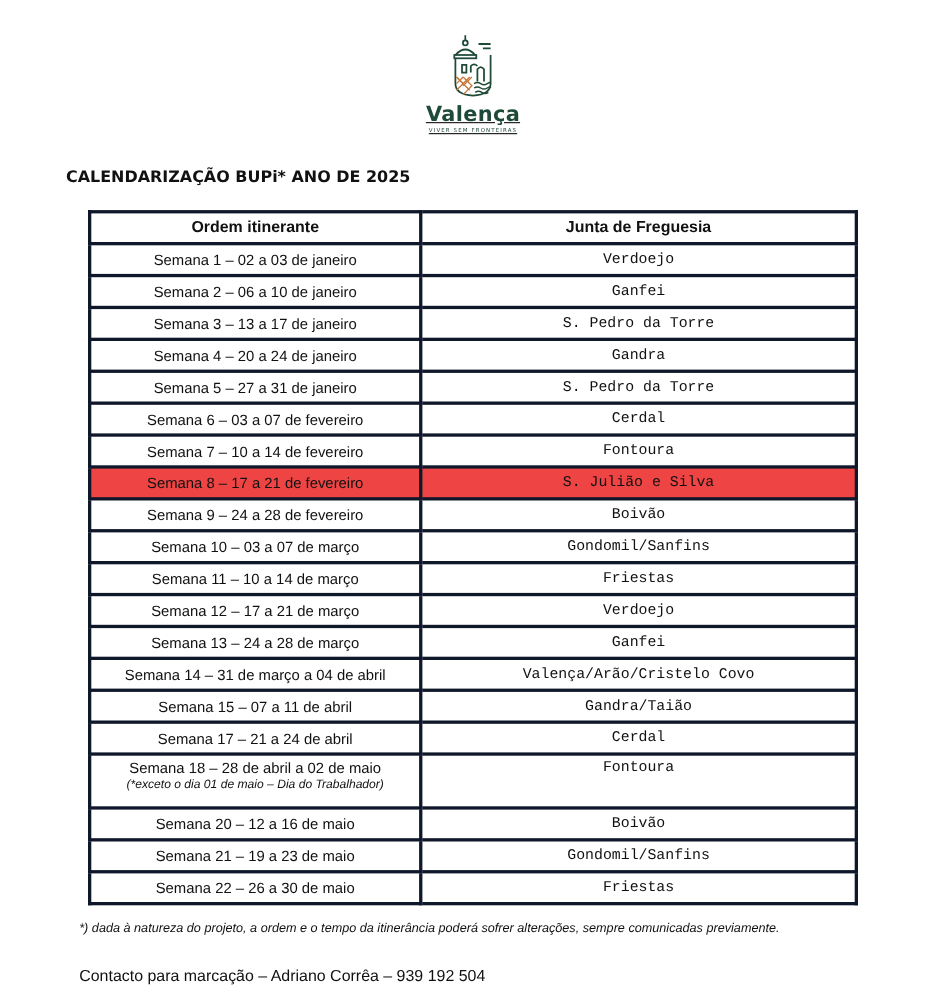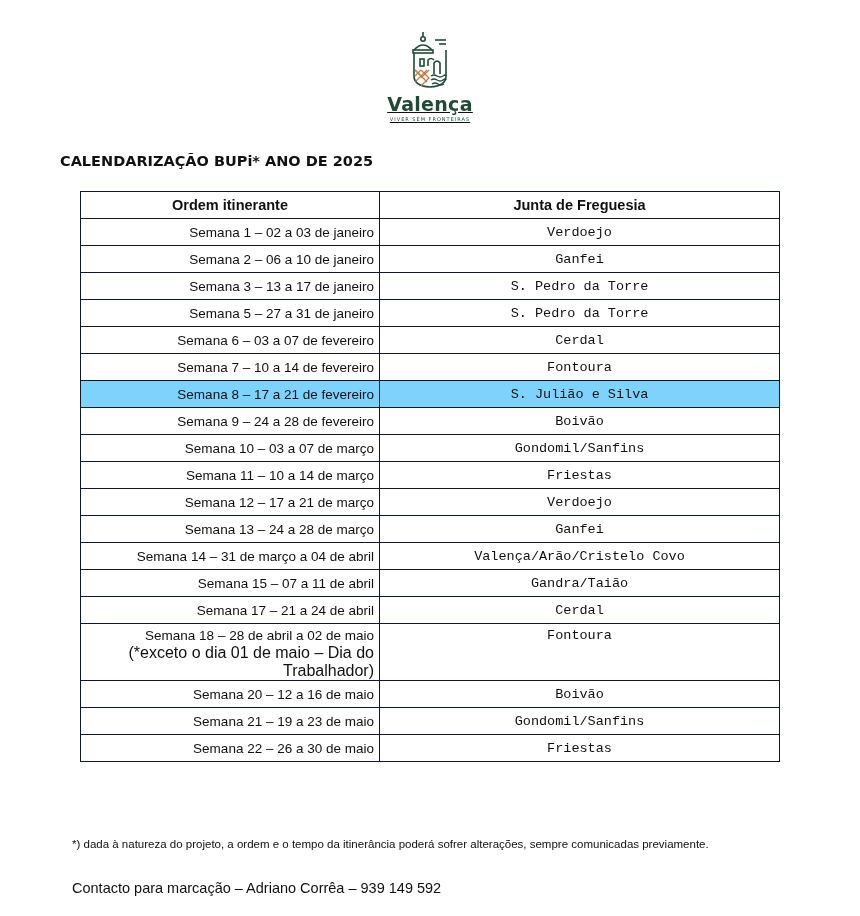--- a/index.html
+++ b/index.html
@@ -3,28 +3,28 @@
 <meta charset="utf-8">
 <style>
   html, body { margin:0; padding:0; background:#ffffff; }
   body { width:860px; height:916px; position:relative; font-family:"Liberation Sans", sans-serif; color:#111; overflow:hidden; }
   .logo { position:absolute; left:370px; top:30px; width:120px; text-align:center;text-decoration:underline; }
   .logo svg { display:block; margin:0 auto; }
   .brand { font-family:"DejaVu Sans", sans-serif; font-weight:bold; font-size:19px; color:#1f4a37; letter-spacing:0.3px; margin-top:4px; line-height:20px; }
   .tagline { font-family:"DejaVu Sans", sans-serif; font-size:5px; color:#1f4a37; letter-spacing:1px; margin-top:2px; }
   .doc-title { position:absolute; left:60px; top:153px; font-family:"DejaVu Sans", sans-serif; font-weight:bold; font-size:14.5px; letter-spacing:0; color:#111; }
   table.cal { position:absolute; left:80px; top:191px; width:700px; border-collapse:collapse; font-size:13.5px; }
-  table.cal th, table.cal td { border:1px solid #0f172a; padding:0 5px; height:26px; }
+  table.cal th, table.cal td { border:3px solid #0f172a; padding:0 5px; height:26px; }
   table.cal th { font-weight:bold; font-size:14.5px; text-align:center; }
-  table.cal td.c1 { width:288px; text-align:right; }
+  table.cal td.c1 { width:288px; text-align:center; }
   table.cal td.c2 { text-align:center;font-family:Liberation Mono, monospace; }
-  table.cal tr.hl td { background:#7dd3fc; }
+  table.cal tr.hl td { background:#ef4444; }
   table.cal tr.tall td { height:42px; vertical-align:top; padding-top:4px; }
-  .note-line { display:block; font-size:16px; margin-top:1px; }
-  .footnote { position:absolute; left:72px; top:838px; font-size:11.5px; }
+  .note-line { display:block; font-size:11px; margin-top:1px;font-style:italic; }
+  .footnote { position:absolute; left:72px; top:838px; font-size:11.5px;font-style:italic; }
   .contact { position:absolute; left:72px; top:880px; font-size:14.5px; }
 </style>
 </head>
 <body>
 
 <div class="logo">
   <svg width="52" height="60" viewBox="0 0 52 60">
     <g fill="none" stroke="#1f4a37" stroke-width="1.6">
       <line x1="19" y1="2" x2="19" y2="7"></line>
       <circle cx="19" cy="9" r="2.2"></circle>
@@ -65,20 +65,24 @@
         <td class="c1"><span>Semana 1 – 02 a 03 de janeiro</span></td>
         <td class="c2">Verdoejo</td>
       </tr>
       <tr>
         <td class="c1"><span>Semana 2 – 06 a 10 de janeiro</span></td>
         <td class="c2">Ganfei</td>
       </tr>
       <tr>
         <td class="c1"><span>Semana 3 – 13 a 17 de janeiro</span></td>
         <td class="c2">S. Pedro da Torre</td>
+      </tr>
+      <tr>
+        <td class="c1"><span>Semana 4 – 20 a 24 de janeiro</span></td>
+        <td class="c2">Gandra</td>
       </tr>
       <tr>
         <td class="c1"><span>Semana 5 – 27 a 31 de janeiro</span></td>
         <td class="c2">S. Pedro da Torre</td>
       </tr>
       <tr>
         <td class="c1"><span>Semana 6 – 03 a 07 de fevereiro</span></td>
         <td class="c2">Cerdal</td>
       </tr>
       <tr>
@@ -134,13 +138,13 @@
         <td class="c2">Gondomil/Sanfins</td>
       </tr>
       <tr>
         <td class="c1"><span>Semana 22 – 26 a 30 de maio</span></td>
         <td class="c2">Friestas</td>
       </tr>
     </tbody>
 </table>
 
 <div class="footnote">*) dada à natureza do projeto, a ordem e o tempo da itinerância poderá sofrer alterações, sempre comunicadas previamente.</div>
-<div class="contact">Contacto para marcação – Adriano Corrêa – 939 149 592</div>
+<div class="contact">Contacto para marcação – Adriano Corrêa – 939 192 504</div>
 
 </body></html>

